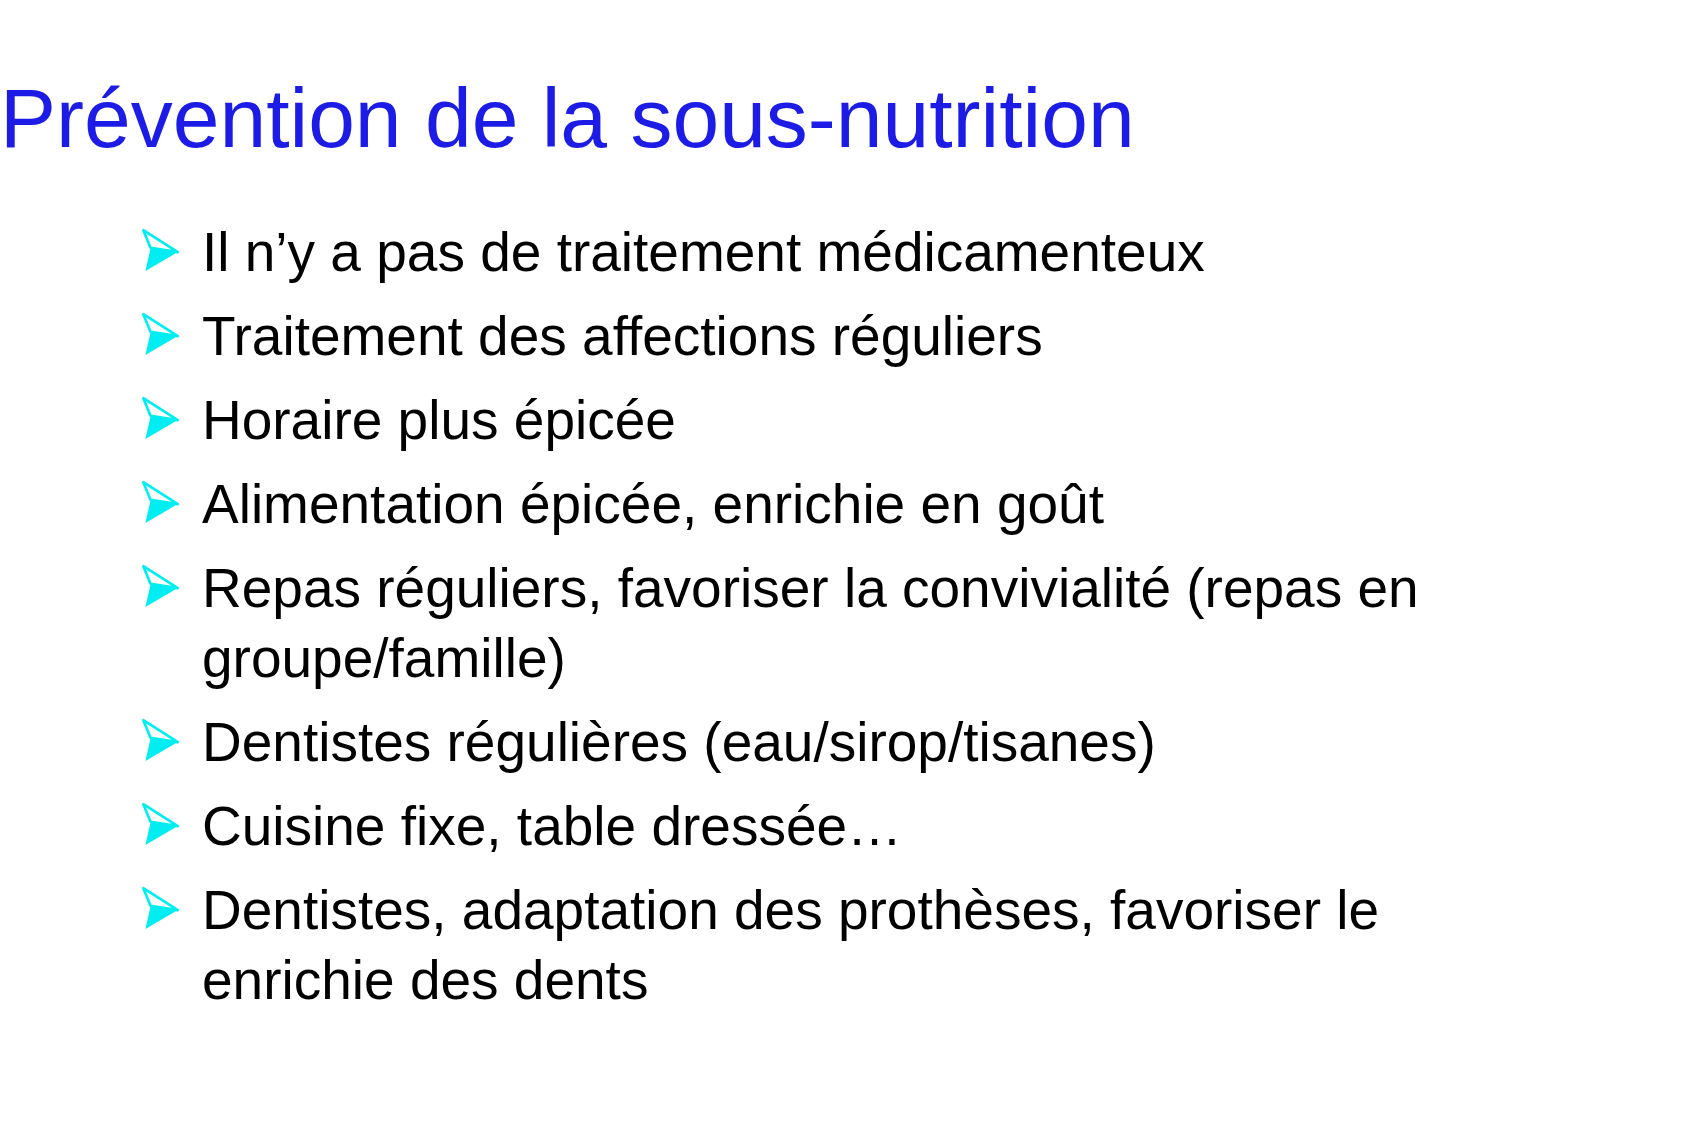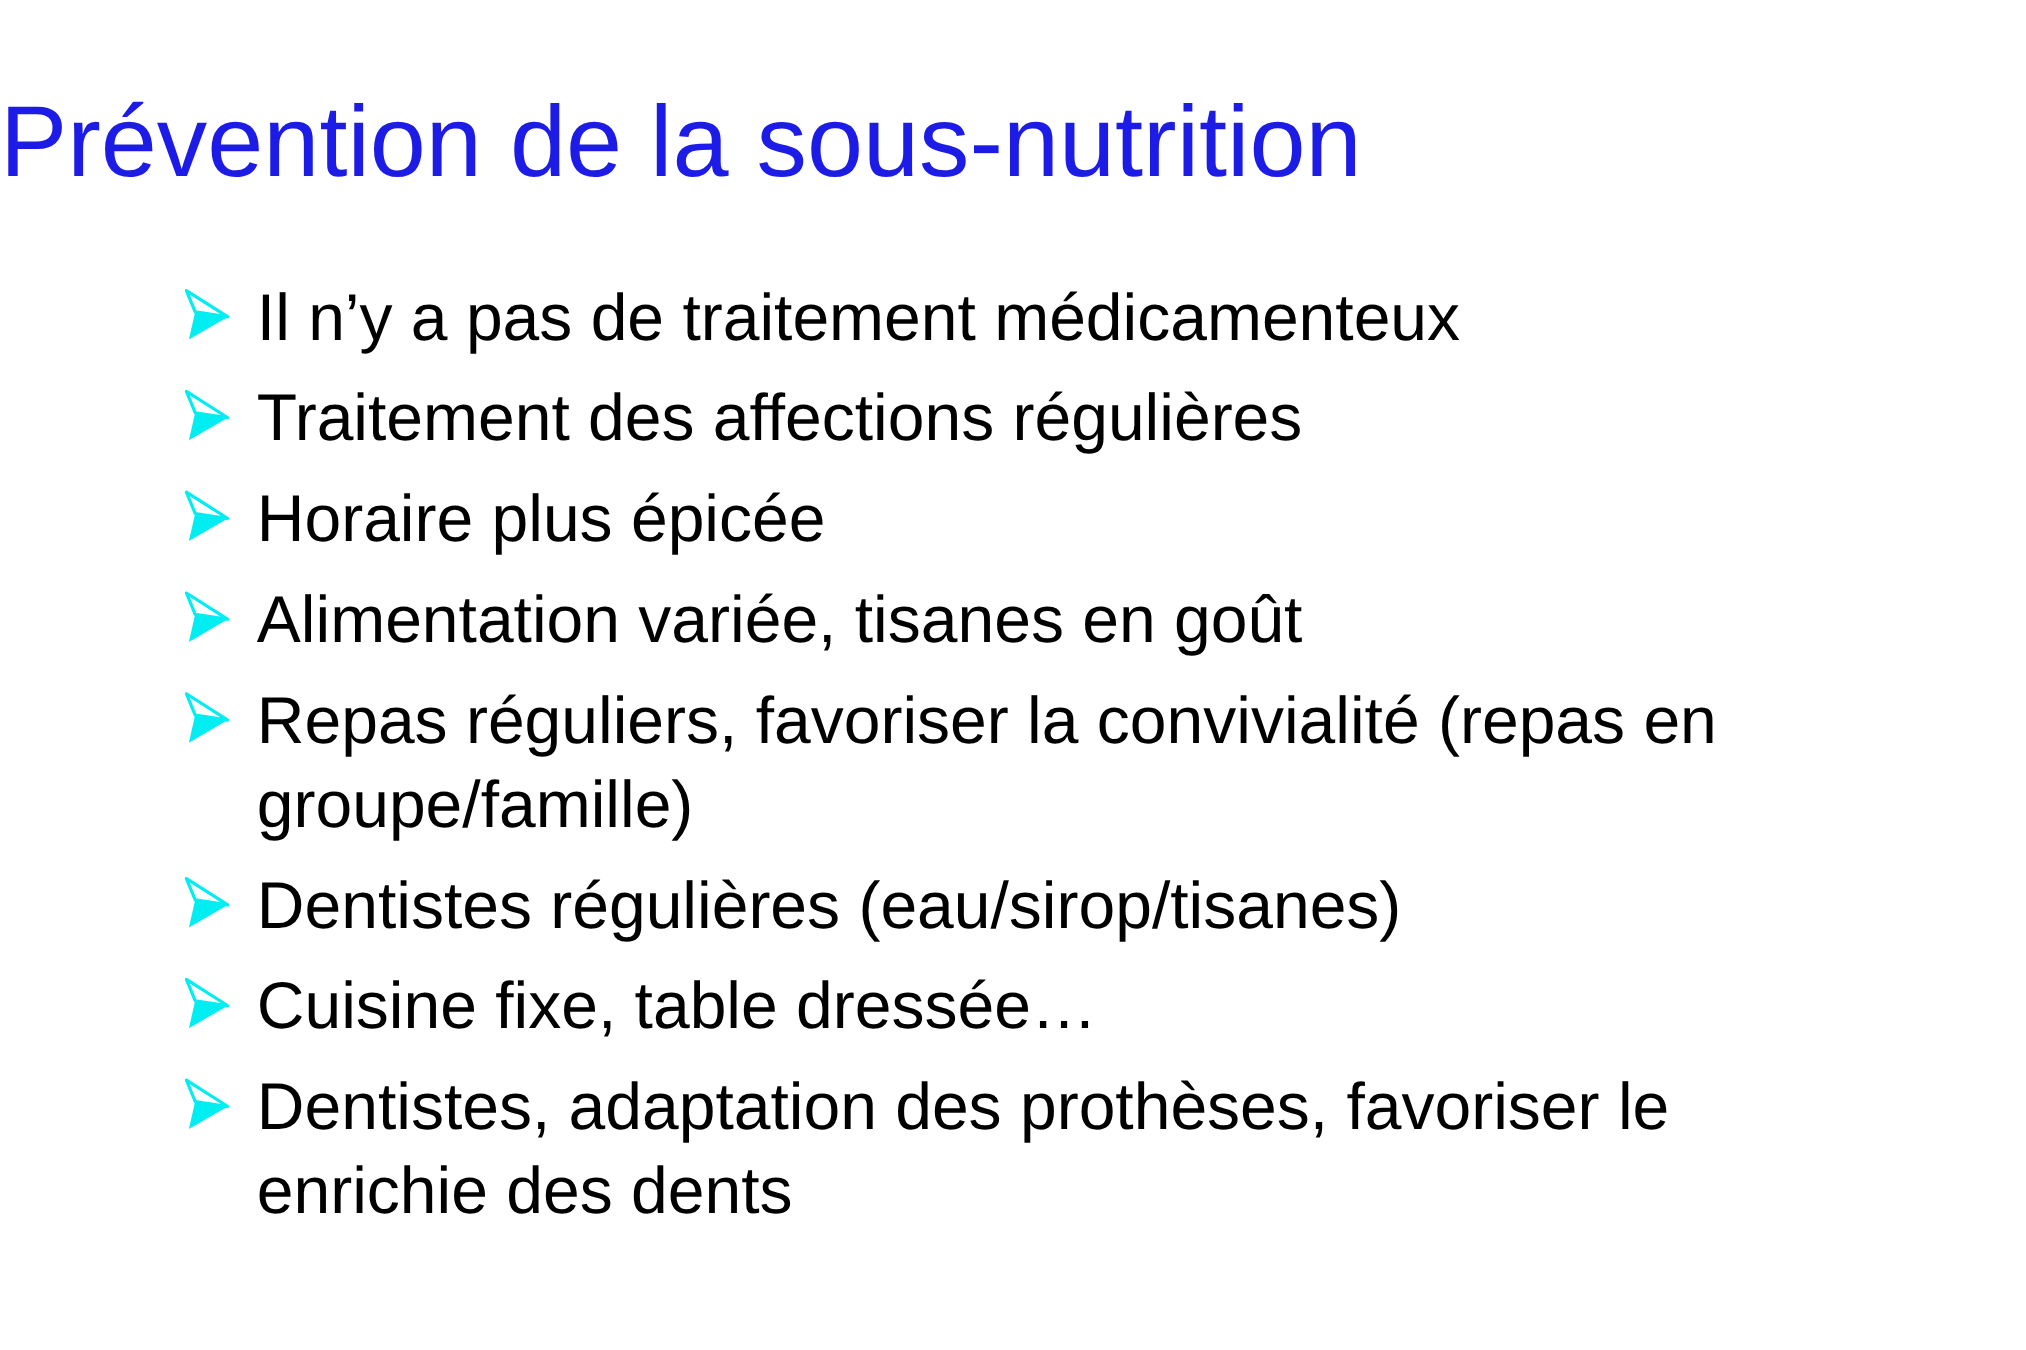--- a/index.html
+++ b/index.html
@@ -25,21 +25,21 @@
     font-weight: 400;
     font-size: 84px;
     line-height: 1.1;
     color: var(--title-color, #1c1ce6);
   }
   .bullets {
     position: absolute;
     left: 136px;
     top: 217px;
     width: 1430px;
-    margin: 12px;
+    margin: 0;
     padding: 0;
     list-style: none;
   }
   .bullets li {
     position: relative;
     padding-left: 66px;
     margin: 0 0 14px 0;
     font-size: 55px;
     line-height: 70px;
     color: var(--text-color, #000000);
@@ -82,39 +82,39 @@
       </span>
       <span class="bullet-text">Il n’y a pas de traitement médicamenteux</span>
     </li>
     <li>
       <span class="bullet-icon">
         <svg viewBox="0 0 44 44" aria-hidden="true">
           <polygon class="facet-top" points="7,3 40,24 14,20"></polygon>
           <polygon class="facet-bottom" points="14,20 40,24 9,42"></polygon>
         </svg>
       </span>
-      <span class="bullet-text">Traitement des affections régulières</span>
+      <span class="bullet-text">Traitement des affections réguliers</span>
     </li>
     <li>
       <span class="bullet-icon">
         <svg viewBox="0 0 44 44" aria-hidden="true">
           <polygon class="facet-top" points="7,3 40,24 14,20"></polygon>
           <polygon class="facet-bottom" points="14,20 40,24 9,42"></polygon>
         </svg>
       </span>
       <span class="bullet-text">Horaire plus épicée</span>
     </li>
     <li>
       <span class="bullet-icon">
         <svg viewBox="0 0 44 44" aria-hidden="true">
           <polygon class="facet-top" points="7,3 40,24 14,20"></polygon>
           <polygon class="facet-bottom" points="14,20 40,24 9,42"></polygon>
         </svg>
       </span>
-      <span class="bullet-text">Alimentation variée, tisanes en goût</span>
+      <span class="bullet-text">Alimentation épicée, enrichie en goût</span>
     </li>
     <li>
       <span class="bullet-icon">
         <svg viewBox="0 0 44 44" aria-hidden="true">
           <polygon class="facet-top" points="7,3 40,24 14,20"></polygon>
           <polygon class="facet-bottom" points="14,20 40,24 9,42"></polygon>
         </svg>
       </span>
       <span class="bullet-text">Repas réguliers, favoriser la convivialité (repas en groupe/famille)</span>
     </li>

